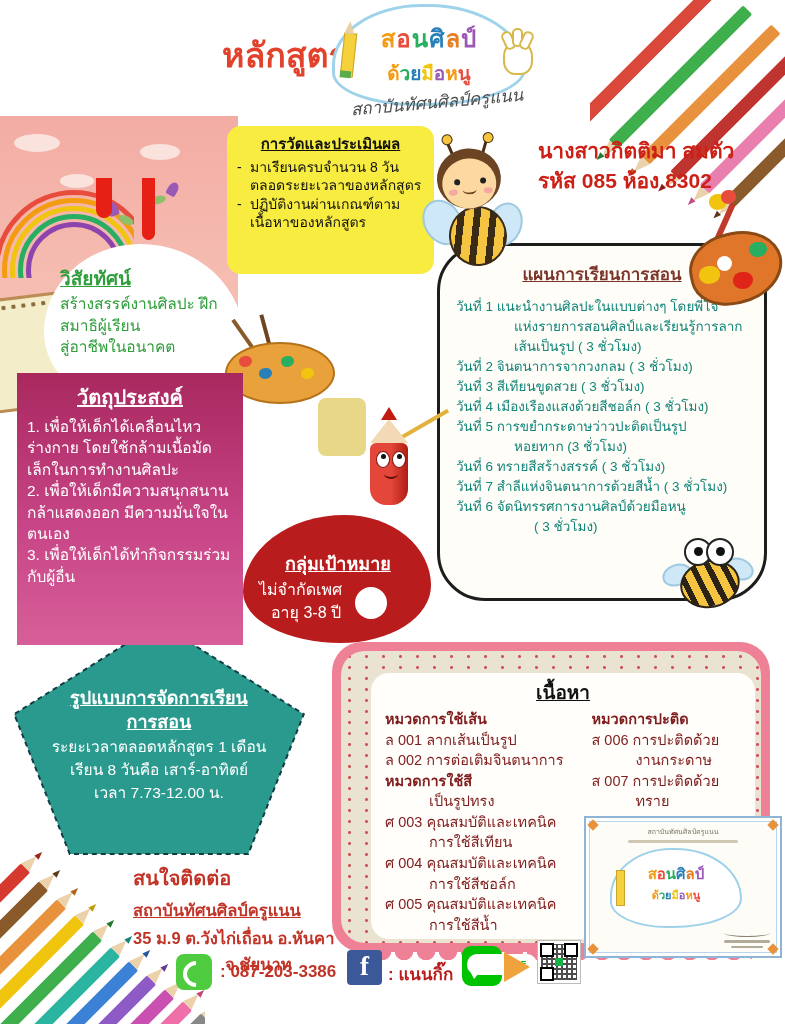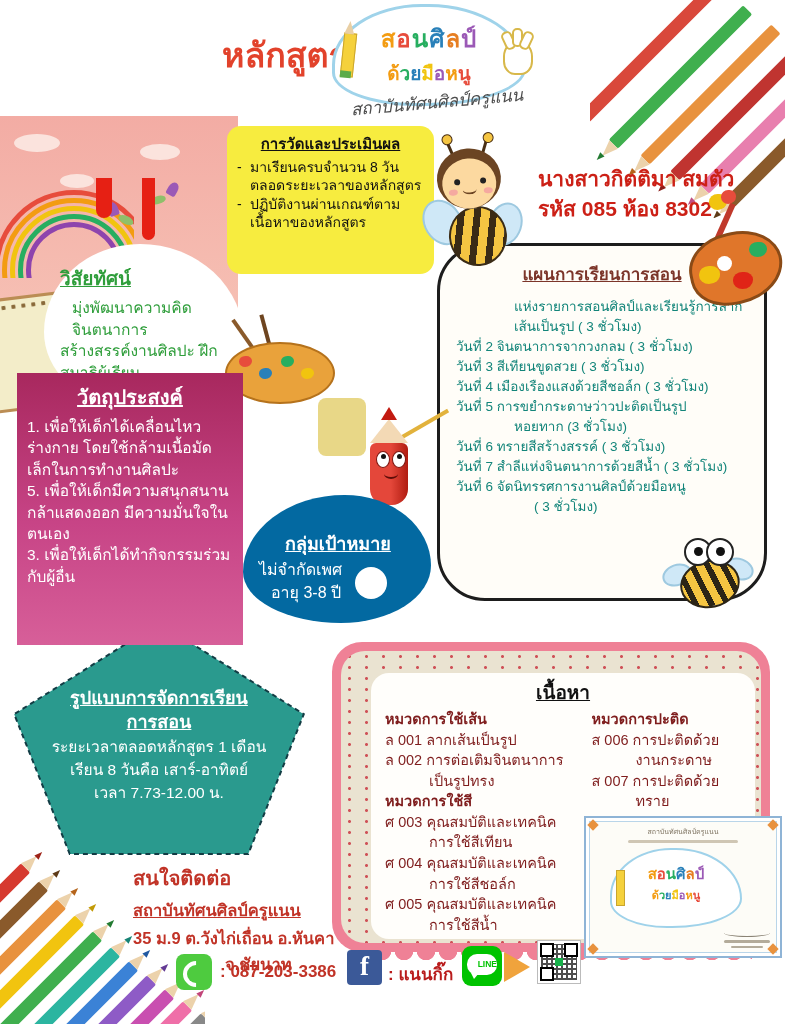--- a/index.html
+++ b/index.html
@@ -48,21 +48,21 @@
   .pencil::before{content:"";position:absolute;top:-16px;left:0;border-left:6.5px solid transparent;border-right:6.5px solid transparent;border-bottom:16px solid #ecd2ab;}
   .pencil::after{content:"";position:absolute;top:-23px;left:3.5px;border-left:3px solid transparent;border-right:3px solid transparent;border-bottom:8px solid currentColor;}
 
   
   .yellow-box{left:227px;top:126px;width:207px;height:148px;background:#f7ec3f;border-radius:14px;z-index:4;padding:6px 10px;box-sizing:border-box;}
   .eval-title{text-align:center;font-size:15px;font-weight:bold;text-decoration:underline;color:#111;margin-bottom:2px;}
   .eval-item{position:relative;font-size:14px;line-height:1.32;color:#111;padding-left:13px;}
   .eval-item::before{content:"-";position:absolute;left:0;top:0;}
 
   
-  .teacher{left:538px;top:136px;color:#cc2016;font-weight:bold;font-size:21px;line-height:1.45;z-index:3;margin-top:28px;}
+  .teacher{left:538px;top:136px;color:#cc2016;font-weight:bold;font-size:21px;line-height:1.45;z-index:3;}
 
   
   .bee-top{left:425px;top:148px;width:105px;height:120px;z-index:4;transform:rotate(-4deg);}
   .wing{position:absolute;background:#cfe8f7;border:2px solid #9ec9e0;border-radius:50%;}
   .bee-top .body{position:absolute;left:22px;top:58px;width:54px;height:56px;border-radius:50%;border:2px solid #3a2b16;
      background:repeating-linear-gradient(100deg,#f5c542 0 9px,#3a2b16 9px 16px);}
   .bee-top .hair{position:absolute;left:14px;top:0;width:64px;height:60px;border-radius:50%;background:#6b4423;}
   .bee-top .face{position:absolute;left:19px;top:10px;width:54px;height:50px;border-radius:50%;background:#fcd9a0;}
   .eye{position:absolute;width:6px;height:6px;background:#222;border-radius:50%;}
   .cheek{position:absolute;width:9px;height:6px;background:#f5a9a0;border-radius:50%;}
@@ -99,21 +99,21 @@
   .pc-eye{position:absolute;width:12px;height:15px;background:#fff;border:1.5px solid #7a120c;border-radius:50%;}
   .pc-eye::after{content:"";position:absolute;left:4px;top:2px;width:5px;height:5px;background:#111;border-radius:50%;}
 
   
   .obj-box{left:17px;top:373px;width:226px;height:272px;z-index:3;color:#fff;box-sizing:border-box;padding:8px 10px;
      background:linear-gradient(180deg,#a8285e 0%,#c74486 55%,#d75f99 100%);}
   .obj-title{text-align:center;font-size:20px;font-weight:bold;text-decoration:underline;margin-bottom:3px;}
   .obj-item{font-size:15.5px;line-height:1.38;}
 
   
-  .blue-blob{left:243px;top:495px;width:188px;height:128px;background:#0369a1;z-index:2;color:#fff;
+  .blue-blob{left:243px;top:515px;width:188px;height:128px;background:#b91c1c;z-index:2;color:#fff;
      border-radius:54% 46% 48% 52%/60% 55% 45% 40%;}
   .tg-title{margin:34px 0 0 42px;font-size:18px;font-weight:bold;text-decoration:underline;}
   .tg-line{margin-left:16px;font-size:16px;line-height:1.45;}
   .tg-line+ .tg-line{margin-left:28px;}
   .tg-hole{position:absolute;left:112px;top:72px;width:32px;height:32px;background:#fff;border-radius:50%;}
 
   
   .pentagon{left:10px;top:620px;width:298px;height:238px;z-index:2;}
   .pent-text{position:absolute;left:0;top:0;width:100%;height:100%;text-align:center;color:#fff;}
   .fmt-title{margin-top:66px;font-size:18px;font-weight:bold;line-height:1.35;}
@@ -160,21 +160,21 @@
   
   .phone-ic{left:176px;top:954px;width:36px;height:36px;background:#4ecb3f;border-radius:8px;z-index:4;}
   .phone-ic::before{content:"";position:absolute;left:7px;top:7px;width:18px;height:18px;border:4px solid;border-radius:50%;
      border-color:transparent transparent #fff #fff;transform:rotate(45deg);}
   .phone-no{left:220px;top:962px;font-size:17px;font-weight:bold;color:#c13327;z-index:4;}
   .fb-ic{left:347px;top:950px;width:35px;height:35px;background:#3b5998;border-radius:4px;color:#fff;
      font:bold 27px/33px "Liberation Serif","DejaVu Serif",serif;text-align:center;z-index:4;}
   .fb-label{left:388px;top:960px;font-size:17px;font-weight:bold;color:#b91c1c;z-index:4;}
   .line-ic{left:462px;top:946px;width:40px;height:40px;background:#00c300;border-radius:9px;z-index:4;}
   .line-bubble{position:absolute;left:5px;top:8px;width:30px;height:21px;background:#fff;border-radius:10px;
-     color:#00c300;font-size:8.5px;font-weight:bold;text-align:right;line-height:21px;}
+     color:#00c300;font-size:8.5px;font-weight:bold;text-align:left;line-height:21px;padding-left:40px;}
   .line-bubble::after{content:"";position:absolute;left:4px;bottom:-4px;border-left:3px solid transparent;border-right:5px solid transparent;border-top:6px solid #fff;}
   .tri{left:504px;top:952px;width:0;height:0;border-top:15px solid transparent;border-bottom:15px solid transparent;border-left:26px solid #f0a33c;z-index:4;}
   .qr{left:537px;top:940px;width:42px;height:42px;background:#fff;border:1px solid #bbb;z-index:4;}
   .qr-pat{position:absolute;inset:3px;background:
      repeating-linear-gradient(0deg,#222 0 2px,transparent 2px 5px),
      repeating-linear-gradient(90deg,#222 0 2px,transparent 2px 5px);opacity:.8;}
   .qr .f{position:absolute;width:10px;height:10px;border:2px solid #000;background:#fff;}
   .qr .g{position:absolute;left:17px;top:17px;width:8px;height:8px;background:#18b24b;}
 
   .misc-box{left:318px;top:398px;width:48px;height:58px;background:#e5d37a;border-radius:8px;opacity:.9;z-index:1;}
@@ -252,28 +252,28 @@
     <div class="face"></div>
     <div class="eye" style="left:31px;top:30px;"></div>
     <div class="eye" style="left:57px;top:30px;"></div>
     <div class="cheek" style="left:25px;top:40px;"></div>
     <div class="cheek" style="left:60px;top:40px;"></div>
     <div class="smile" style="left:39px;top:36px;"></div>
   </div>
 
   <div class="abs" style="left:60px;top:263px;width:195px;z-index:2;color:#2f9e3b;">
     <div style="font-size:19px;font-weight:bold;text-decoration:underline;">วิสัยทัศน์</div>
-    <div style="font-size:15.5px;line-height:1.4;margin-top:4px;padding-left:12px;">มุ่งพัฒนาความคิด จินตนาการ</div>
     <div style="font-size:15.5px;line-height:1.4;">สร้างสรรค์งานศิลปะ  ฝึกสมาธิผู้เรียน</div>
     <div style="font-size:15.5px;line-height:1.4;">สู่อาชีพในอนาคต</div>
   </div>
 
   <div class="abs plan-box">
     <div class="plan-title">แผนการเรียนการสอน</div>
     <div class="plan-lines">
+      <div class="plan-line">วันที่ 1 แนะนำงานศิลปะในแบบต่างๆ โดยพี่โจ</div>
       <div class="plan-line indent">แห่งรายการสอนศิลป์และเรียนรู้การลาก</div>
       <div class="plan-line indent">เส้นเป็นรูป ( 3 ชั่วโมง)</div>
       <div class="plan-line">วันที่ 2 จินตนาการจากวงกลม ( 3 ชั่วโมง)</div>
       <div class="plan-line">วันที่ 3 สีเทียนขูดสวย ( 3 ชั่วโมง)</div>
       <div class="plan-line">วันที่ 4 เมืองเรืองแสงด้วยสีชอล์ก ( 3 ชั่วโมง)</div>
       <div class="plan-line">วันที่ 5 การขยำกระดาษว่าวปะติดเป็นรูป</div>
       <div class="plan-line indent">หอยทาก (3 ชั่วโมง)</div>
       <div class="plan-line">วันที่ 6 ทรายสีสร้างสรรค์ ( 3 ชั่วโมง)</div>
       <div class="plan-line">วันที่ 7 สำลีแห่งจินตนาการด้วยสีน้ำ ( 3 ชั่วโมง)</div>
       <div class="plan-line">วันที่ 6 จัดนิทรรศการงานศิลป์ด้วยมือหนู</div>
@@ -300,21 +300,21 @@
     <div class="pal2"></div>
     <div class="pal-blob" style="left:14px;top:26px;width:13px;height:11px;background:#e74c3c;"></div>
     <div class="pal-blob" style="left:34px;top:38px;width:13px;height:11px;background:#2980b9;"></div>
     <div class="pal-blob" style="left:56px;top:26px;width:13px;height:11px;background:#27ae60;"></div>
     <div class="pal-blob" style="left:76px;top:38px;width:13px;height:11px;background:#f1c40f;"></div>
   </div>
 
   <div class="abs obj-box">
     <div class="obj-title">วัตถุประสงค์</div>
     <div class="obj-item">1. เพื่อให้เด็กได้เคลื่อนไหวร่างกาย โดยใช้กล้ามเนื้อมัดเล็กในการทำงานศิลปะ</div>
-    <div class="obj-item">5. เพื่อให้เด็กมีความสนุกสนาน กล้าแสดงออก มีความมั่นใจในตนเอง</div>
+    <div class="obj-item">2. เพื่อให้เด็กมีความสนุกสนาน กล้าแสดงออก มีความมั่นใจในตนเอง</div>
     <div class="obj-item">3. เพื่อให้เด็กได้ทำกิจกรรมร่วมกับผู้อื่น</div>
   </div>
 
   <div class="abs pencil-char">
     <div class="pc-stick"></div>
     <div class="pc-tip"></div>
     <div class="pc-lead"></div>
     <div class="pc-body"></div>
     <div class="pc-eye" style="left:26px;top:48px;"></div>
     <div class="pc-eye" style="left:42px;top:48px;"></div>
@@ -353,22 +353,22 @@
 
   <div class="abs content-box">
     <div class="content-tan">
       <div class="content-card">
         <div class="ct-title">เนื้อหา</div>
         <div class="ct-cols">
           <div class="ct-col-l">
             <div class="ct-line bold">หมวดการใช้เส้น</div>
             <div class="ct-line">ล 001 ลากเส้นเป็นรูป</div>
             <div class="ct-line">ล 002 การต่อเติมจินตนาการ</div>
+            <div class="ct-line bold">หมวดการใช้สี</div>
             <div class="ct-line indent">เป็นรูปทรง</div>
-            <div class="ct-line bold">หมวดการใช้สี</div>
             <div class="ct-line">ศ 003 คุณสมบัติและเทคนิค</div>
             <div class="ct-line indent">การใช้สีเทียน</div>
             <div class="ct-line">ศ 004 คุณสมบัติและเทคนิค</div>
             <div class="ct-line indent">การใช้สีชอล์ก</div>
             <div class="ct-line">ศ 005 คุณสมบัติและเทคนิค</div>
             <div class="ct-line indent">การใช้สีน้ำ</div>
           </div>
           <div class="ct-col-r">
             <div class="ct-line bold">หมวดการปะติด</div>
             <div class="ct-line">ส 006 การปะติดด้วย</div>

